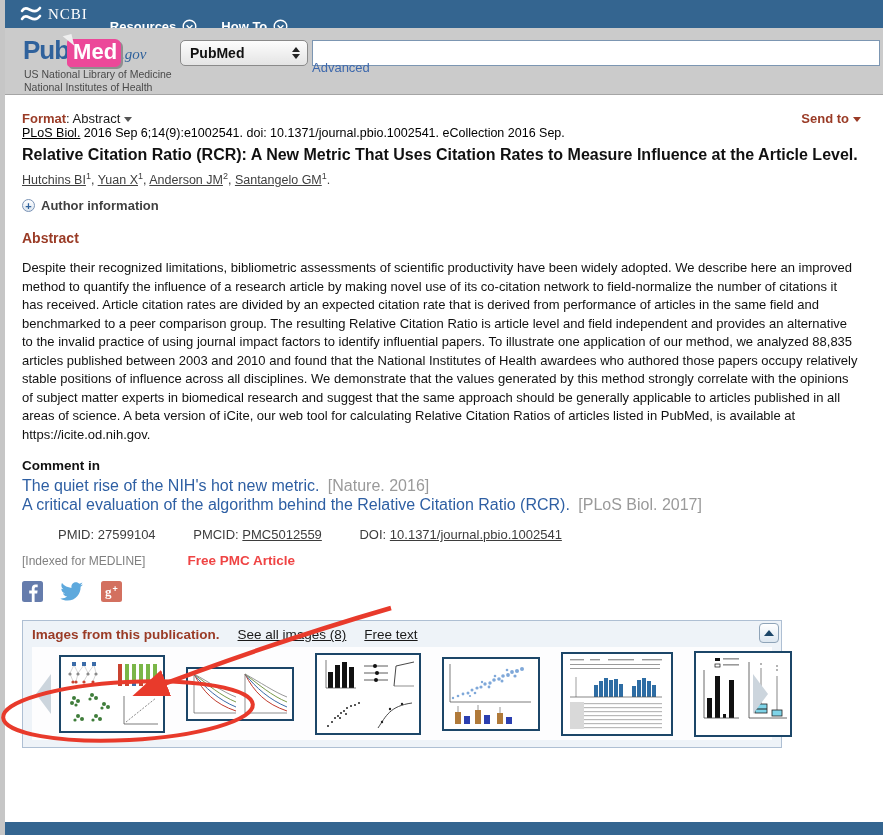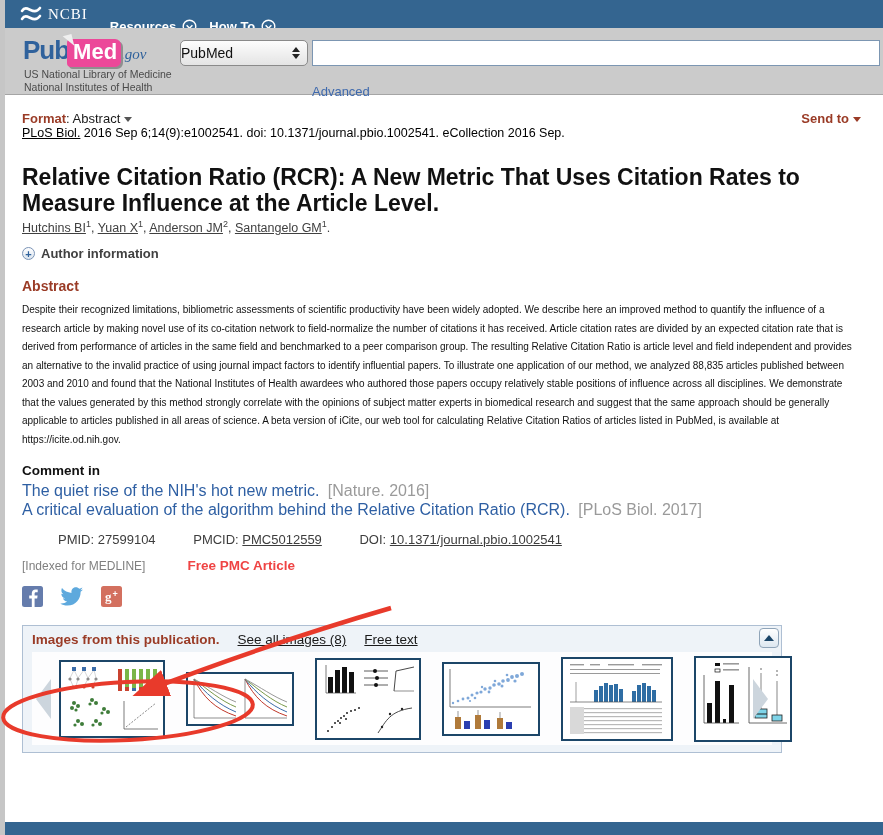--- a/index.html
+++ b/index.html
@@ -7,72 +7,72 @@
     width:883px;height:835px;position:relative;overflow:hidden;
     background:#fff;font-family:"Liberation Sans",sans-serif;color:#1a1a1a;
   }
   .page-left-strip{position:absolute;left:0;top:0;width:5px;height:835px;background:#c6c6c6;z-index:50;}
 
   
   .topbar{margin-left:5px;height:28px;background:#346590;display:flex;align-items:center;}
   .ncbi-logo{display:flex;align-items:center;margin-left:14px;cursor:pointer;}
   .ncbi-logo svg{margin-right:5px;}
   .ncbi-logo .ncbi-text{color:#fff;font-family:"Liberation Serif",serif;font-size:15px;letter-spacing:1px;}
-  .topnav{display:flex;align-items:flex-start;margin-left:22px;gap:12px;margin-top:24px;}
+  .topnav{display:flex;align-items:flex-start;margin-left:22px;gap:24px;margin-top:24px;}
   .topnav-item{display:flex;align-items:center;gap:6px;color:#fff;font-size:13px;font-weight:bold;cursor:pointer;}
 
   
   .band{margin-left:5px;height:66px;background:#cbcbcb;border-bottom:1px solid #a5a5a5;position:relative;}
   .pm-logo{position:absolute;left:18px;top:7px;cursor:pointer;white-space:nowrap;}
   .pm-logo .pub{font-size:26px;font-weight:bold;color:#30629c;letter-spacing:-1px;}
   .pm-logo .med{display:inline-block;background:#ec4899;color:#fff;font-size:22px;font-weight:bold;
     padding:0 4px 2px 6px;border-radius:4px 6px 6px 4px;position:relative;margin-left:-2px;
     box-shadow:2px 2px 0 #8f8f8f;}
   .pm-logo .med::before{content:"";position:absolute;left:-3px;top:-4px;width:0;height:0;
     border-left:9px solid transparent;border-top:12px solid #efefef;transform:rotate(-14deg);}
   .pm-logo .gov{font-family:"Liberation Serif",serif;font-style:italic;font-size:15px;color:#30629c;}
   .pm-tagline{position:absolute;left:19px;top:40px;font-size:10.5px;color:#4a4a4a;line-height:13px;}
 
   .db-select{position:absolute;left:175px;top:12px;width:128px;height:26px;border:1px solid #8a8a8a;border-radius:5px;
     background:linear-gradient(#fdfdfd,#e4e4e4);display:flex;align-items:center;cursor:pointer;box-sizing:border-box;}
-  .db-select .db-label{font-size:14px;flex:1;color:#111;}
+  .db-select .db-label{font-size:14px;padding-left:9px;flex:1;color:#111;font-weight:bold;}
   .stepper{display:flex;flex-direction:column;align-items:center;gap:2px;margin-right:7px;}
   .stepper i{width:0;height:0;border-left:4px solid transparent;border-right:4px solid transparent;display:block;}
   .stepper .up{border-bottom:5px solid #222;}
   .stepper .down{border-top:5px solid #222;}
   .search-input{position:absolute;left:307px;top:12px;width:568px;height:26px;border:1px solid #7c96b2;
     background:#fff;box-sizing:border-box;font-size:14px;padding:0 4px;font-family:"Liberation Sans",sans-serif;}
-  .advanced{position:absolute;left:307px;top:56px;font-size:13px;color:#3e69ad;cursor:pointer;}
+  .advanced{position:absolute;left:307px;top:32px;font-size:13px;color:#3e69ad;cursor:pointer;}
 
   
   .content{padding:0 22px;position:relative;}
   .toolbar-row{margin-top:16px;display:flex;align-items:flex-start;font-size:13px;}
   .rust{color:#9a3b26;}
   .bold{font-weight:bold;}
   .caret-down{display:inline-block;width:0;height:0;border-left:4px solid transparent;border-right:4px solid transparent;
     border-top:5px solid #555;margin-left:4px;vertical-align:middle;}
   .caret-down.rustc{border-top-color:#9a3b26;}
   .sendto{margin-left:auto;cursor:pointer;}
   .format-ctl{cursor:pointer;}
 
   .citation{font-size:12.5px;color:#000;}
   .citation .journal{text-decoration:underline;}
 
-  .title{margin-top:24px;font-size:23px;font-weight:bold;line-height:26px;color:#111;max-width:845px;}
+  .title{margin-top:2px;font-size:16px;font-weight:bold;line-height:26px;color:#111;max-width:845px;}
 
   .authors{margin-top:3px;font-size:12.5px;color:#404040;}
   .authors .a-name{text-decoration:underline;cursor:pointer;}
   .authors sup{font-size:9px;}
 
   .author-info{margin-top:11px;display:flex;align-items:center;gap:6px;font-size:13px;font-weight:bold;color:#404040;cursor:pointer;}
   .plus-icon{width:13px;height:13px;border-radius:50%;border:1px solid #7a93b6;background:linear-gradient(#fff,#dbe4ee);
     color:#30629c;font-size:11px;line-height:12px;text-align:center;font-weight:bold;box-sizing:border-box;}
 
   .abs-head{margin-top:17px;font-size:14px;font-weight:bold;}
-  .abs-text{margin-top:7px;font-size:10px;line-height:18.5px;color:#111;max-width:841px;}
+  .abs-text{margin-top:13px;font-size:13px;line-height:18.5px;color:#111;max-width:841px;}
 
   .comment-head{margin-top:14px;font-size:13.5px;font-weight:bold;color:#111;}
   .comments{margin-top:4px;font-size:16px;line-height:18.5px;}
   .comment-title{color:#2e5fa3;cursor:pointer;}
   .comment-src{color:#9a9a9a;margin-left:4px;}
 
   .ids-row{margin-top:13px;font-size:13px;color:#3d3d3d;margin-left:36px;}
   .ids-row .chunk{margin-right:34px;}
   .ids-row a{color:#3d3d3d;text-decoration:underline;cursor:pointer;}
   .indexed-row{margin-top:11px;font-size:12px;color:#808080;display:flex;align-items:center;}

